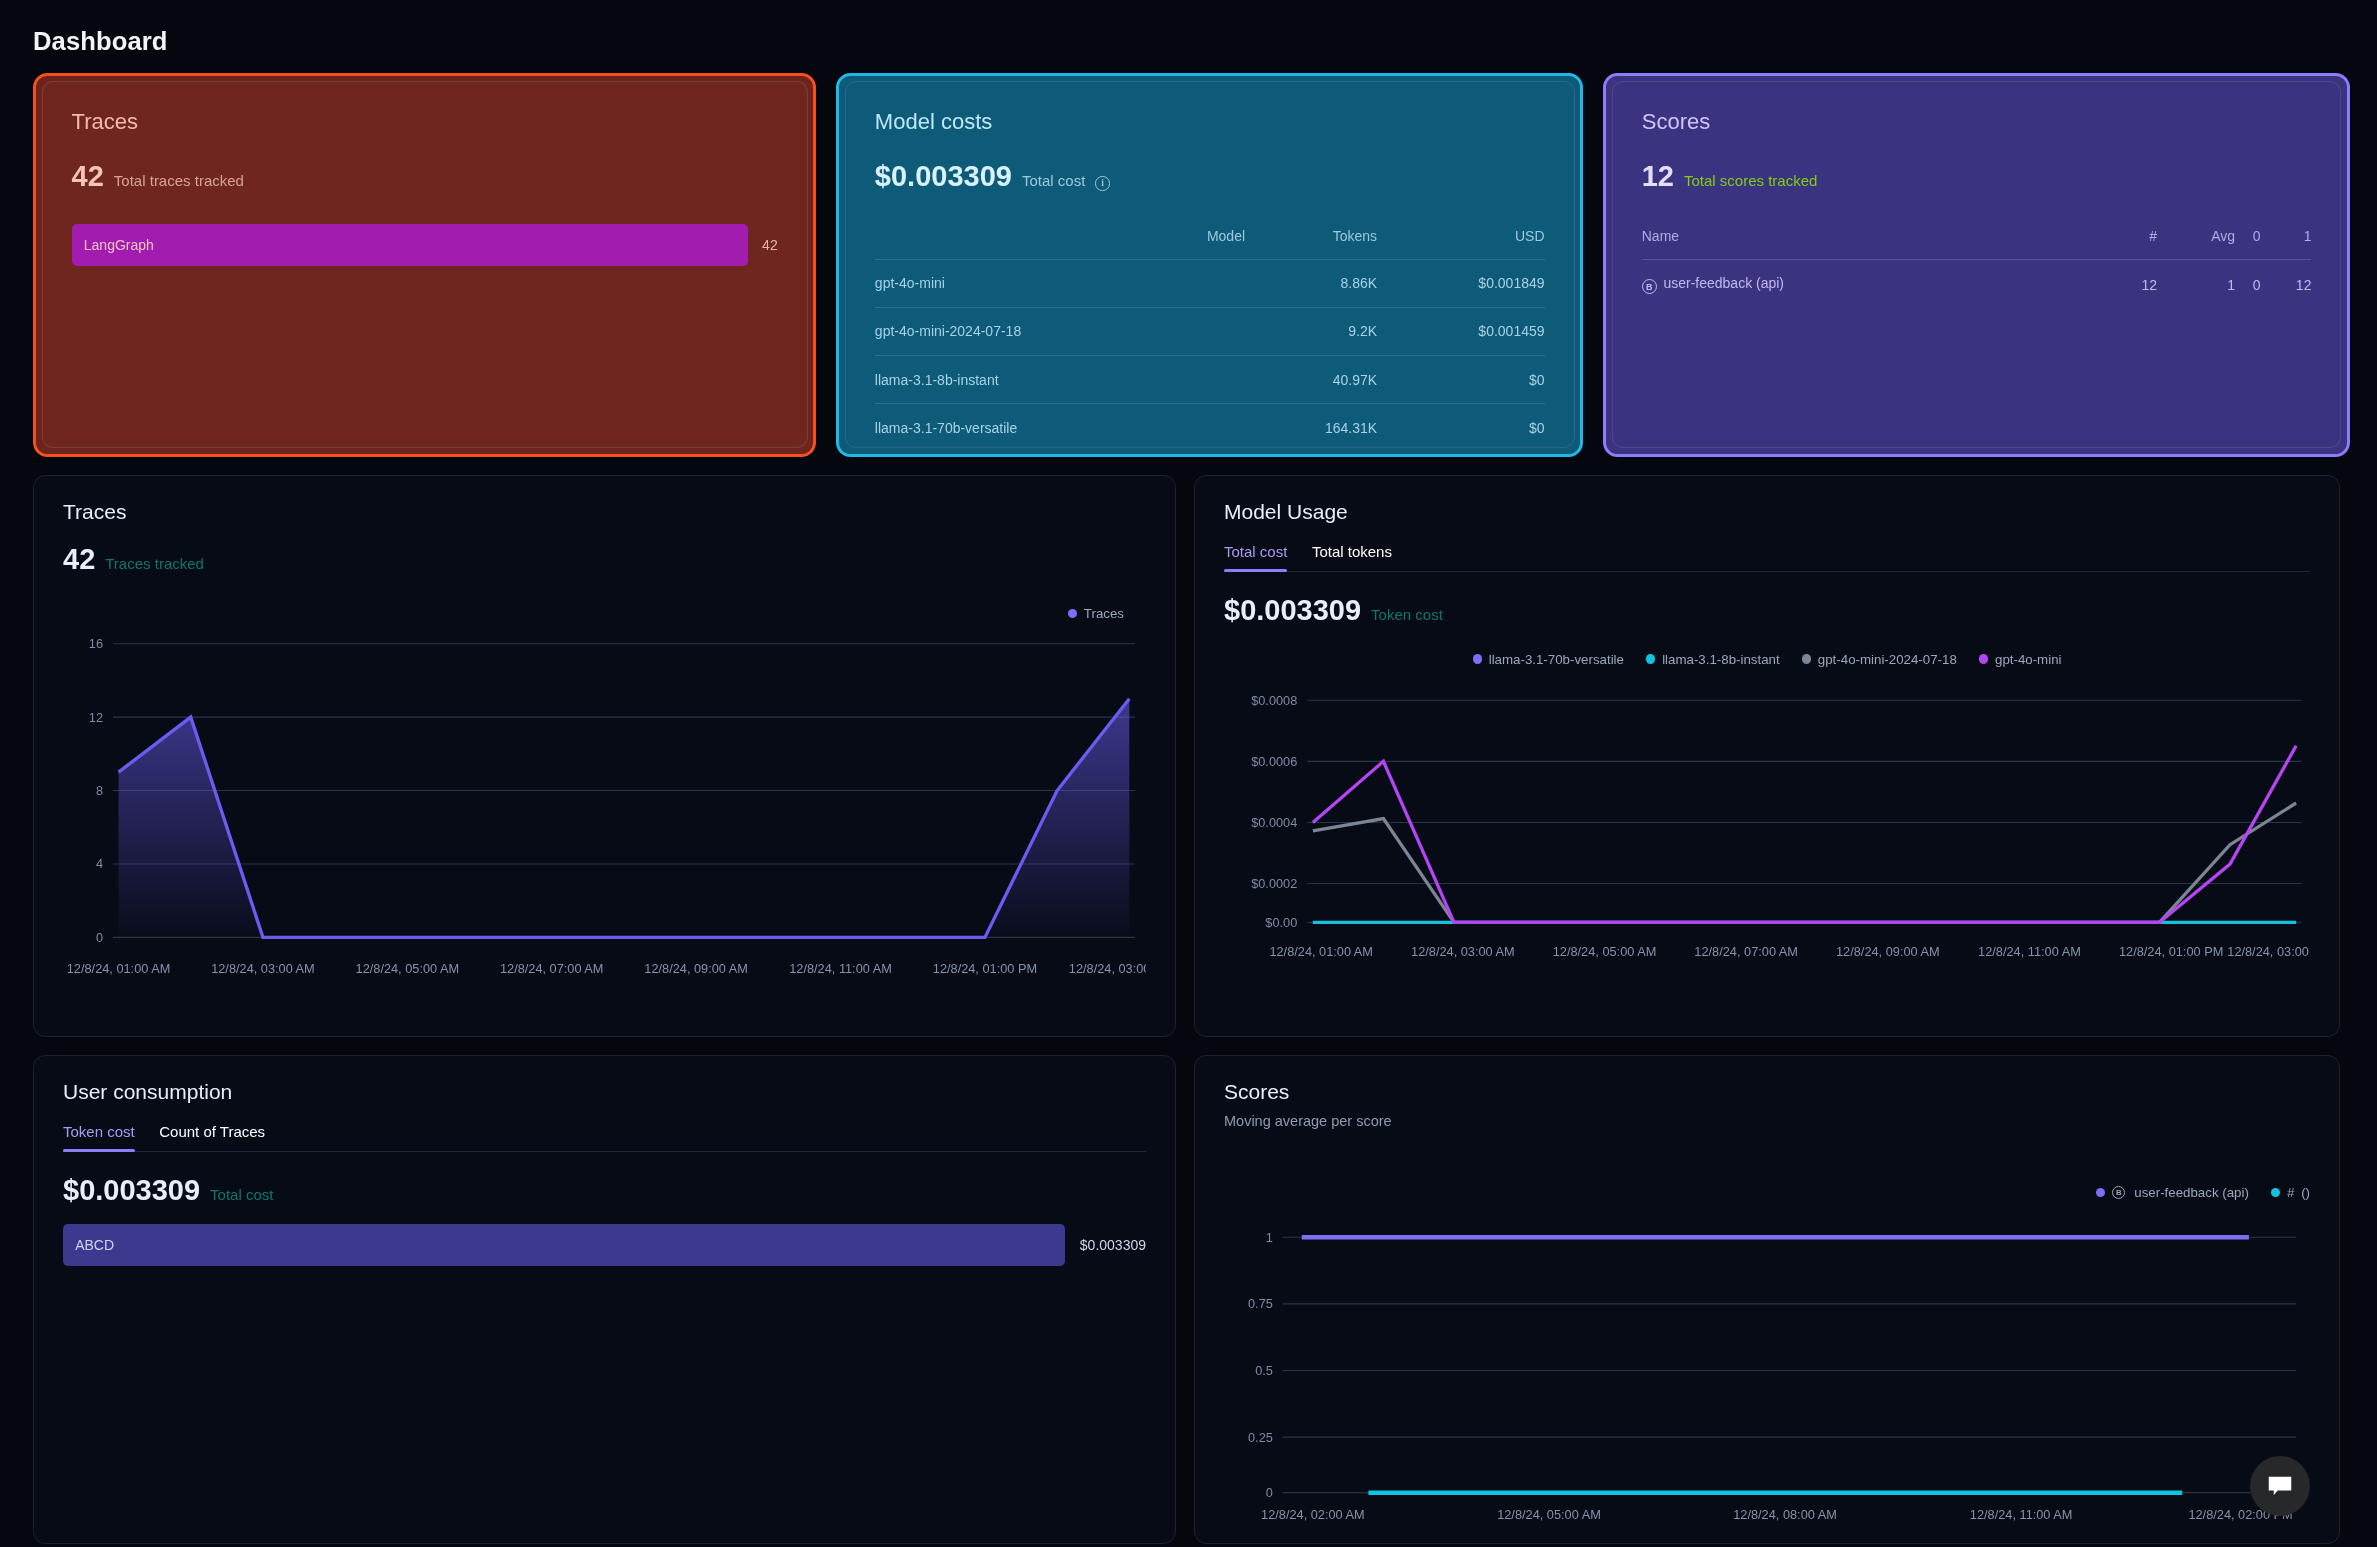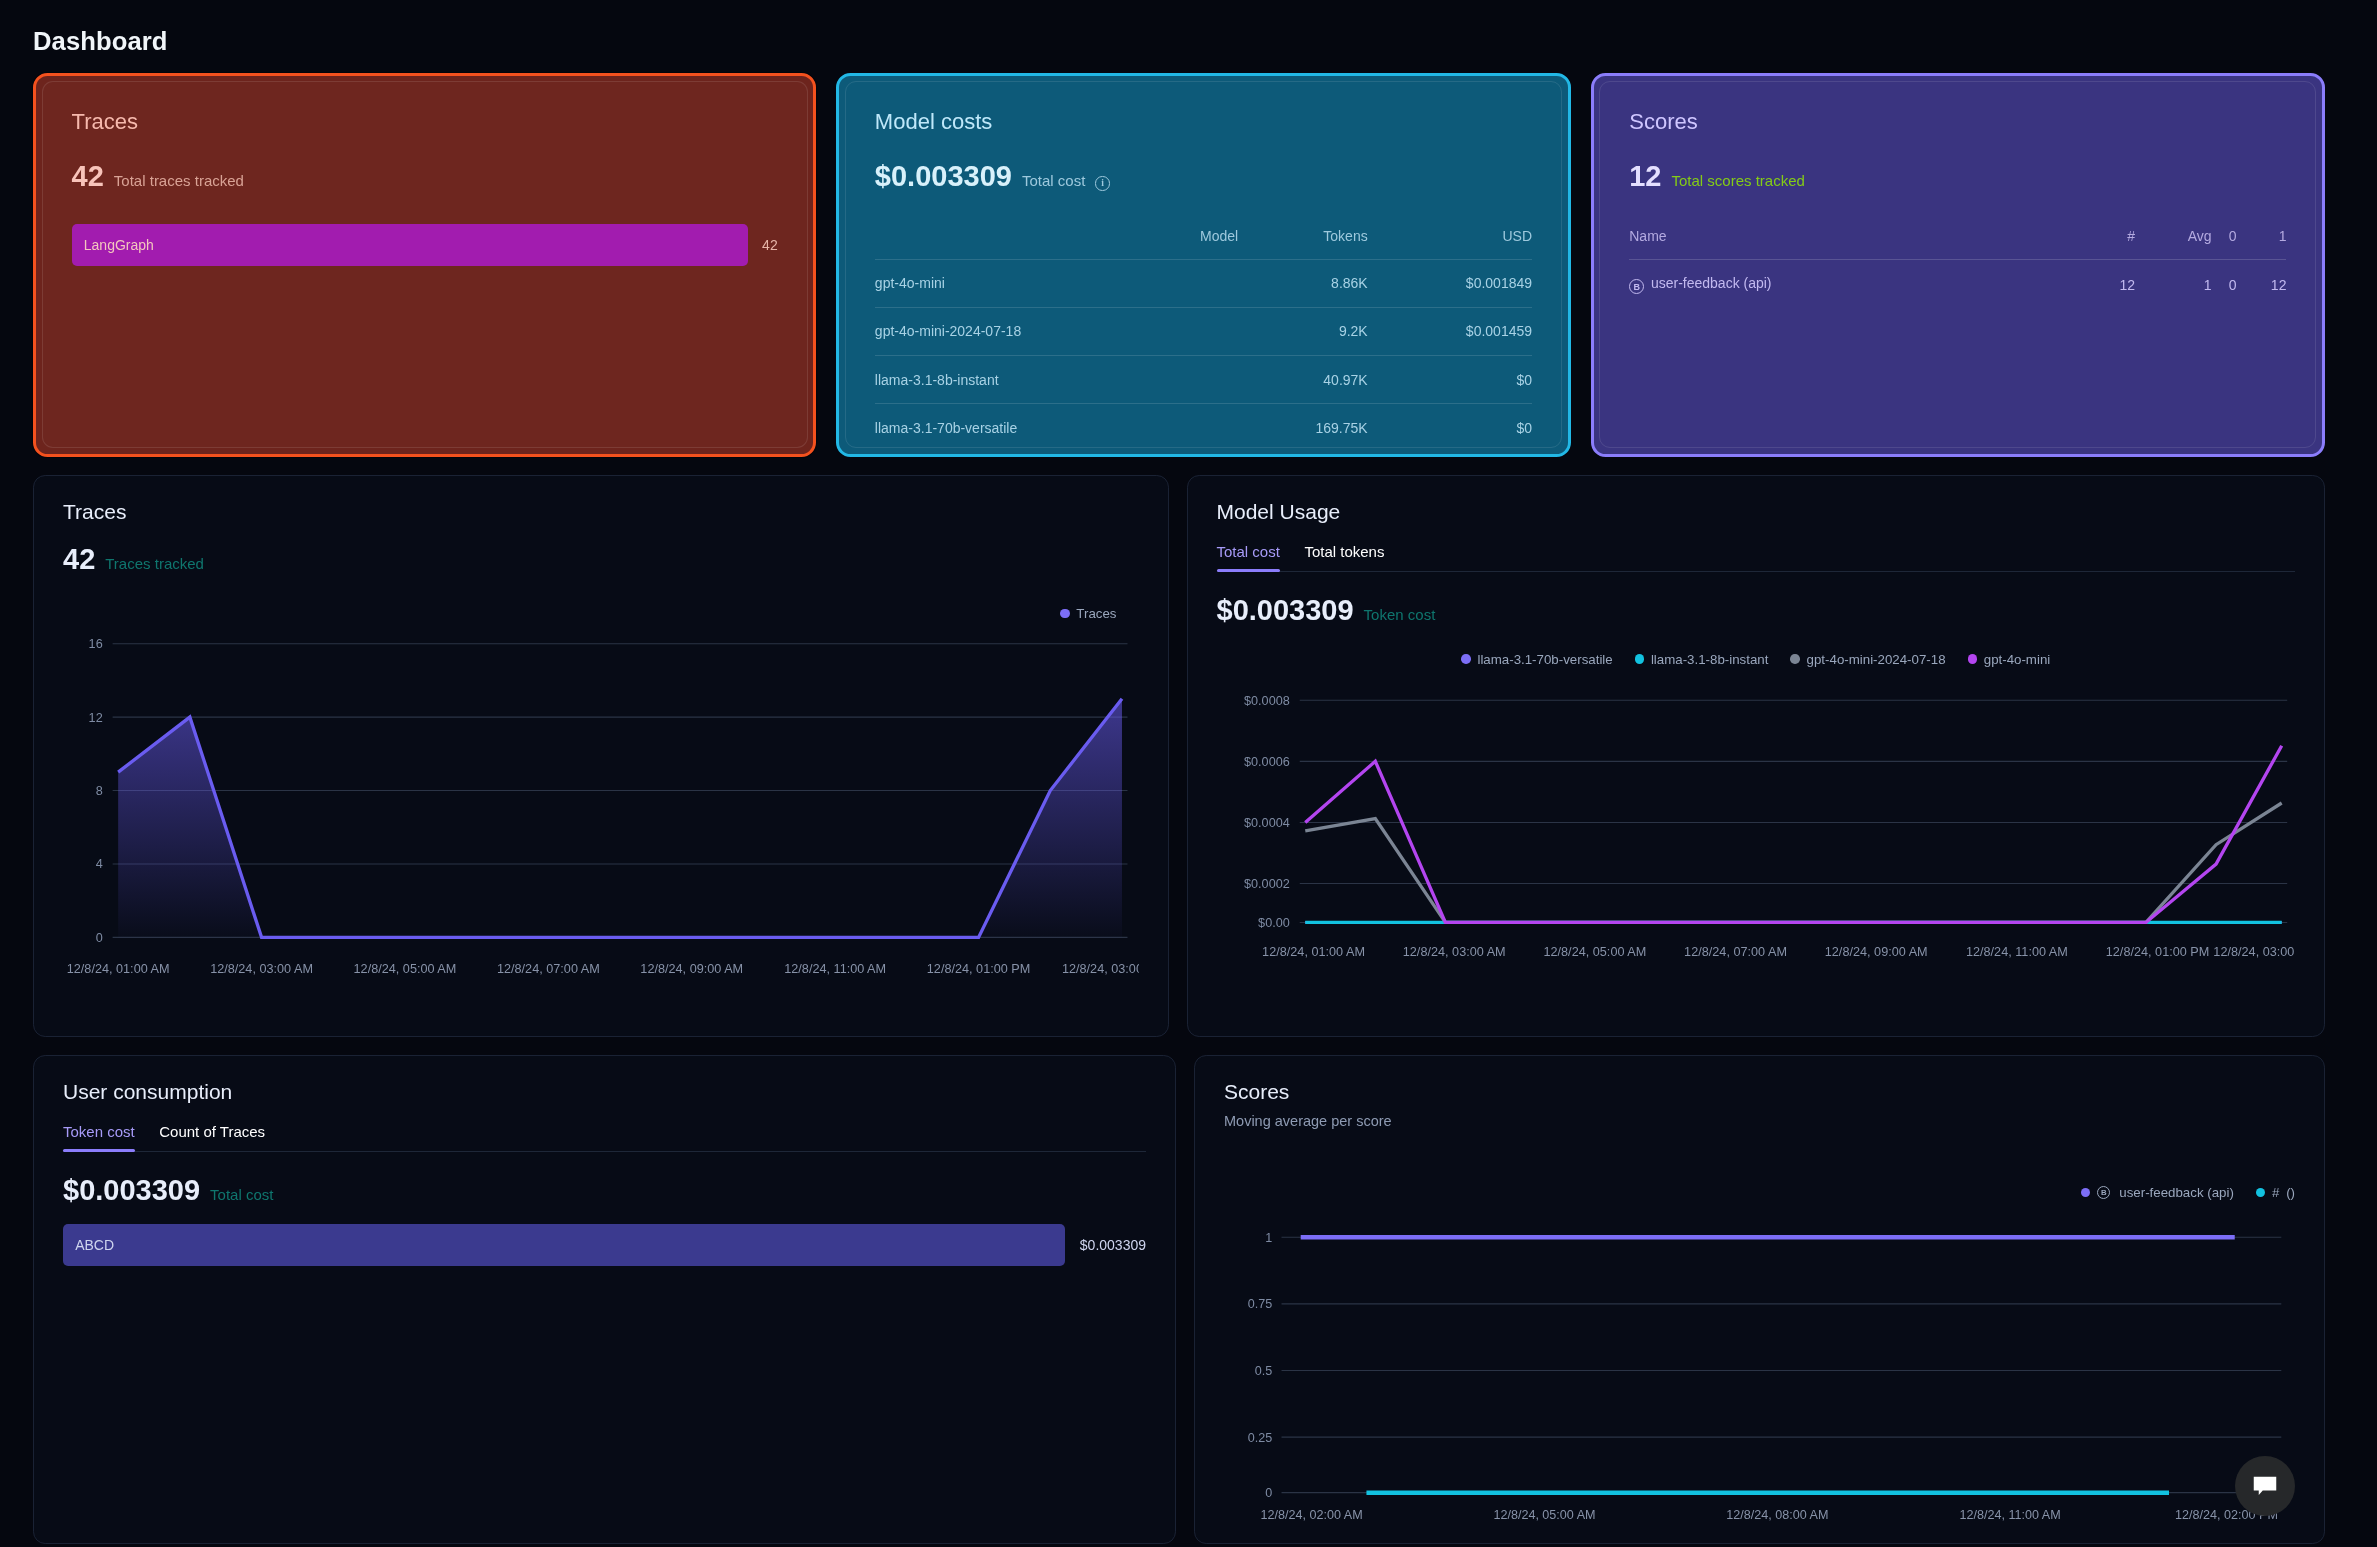--- a/index.html
+++ b/index.html
@@ -3,21 +3,21 @@
 <meta charset="utf-8">
 <style>
   * { box-sizing: border-box; margin: 0; padding: 0; }
   html, body {
     width: 2377px; height: 1547px;
     background: #05070f;
     font-family: "Liberation Sans", sans-serif;
     color: #e2e8f0;
     overflow: hidden;
   }
-  .page { width: 2377px; height: 1547px; padding: 27px 52px 22px 33px; position: relative; }
+  .page { width: 2377px; height: 1547px; padding: 27px 27px 22px 33px; position: relative; }
 
   .page-title { font-size: 25.6px; font-weight: 700; color: #f1f5f9; letter-spacing: 0.1px; margin-bottom: 16.7px; }
 
   
   .hero-row { display: flex; gap: 20px; height: 384px; }
   .hero { flex: 1; border-radius: 14.5px; padding: 5.6px; position: relative; }
   .hero-inner { width: 100%; height: 100%; border-radius: 11px; border: 1.1px solid rgba(255,255,255,.10); padding: 27px 29px; display: flex; flex-direction: column; }
   .hero.traces      { background: #6d241d; border: 3.9px solid #f4511e; box-shadow: 0 0 0 1.1px rgba(0,0,0,.3); }
   .hero.traces .hero-inner { background: rgba(255,255,255,.012); }
   .hero.costs       { background: #0d5a79; border: 3.9px solid #22b8e6; }
@@ -138,21 +138,21 @@
               <td>9.2K</td>
               <td>$0.001459</td>
             </tr>
             <tr>
               <td>llama-3.1-8b-instant</td>
               <td>40.97K</td>
               <td>$0</td>
             </tr>
             <tr>
               <td>llama-3.1-70b-versatile</td>
-              <td>169.75K</td>
+              <td>164.31K</td>
               <td>$0</td>
             </tr>
           </tbody>
         </table>
       </div>
     </div>
 
     <div class="hero scores">
       <div class="hero-inner">
         <h2>Scores</h2>

